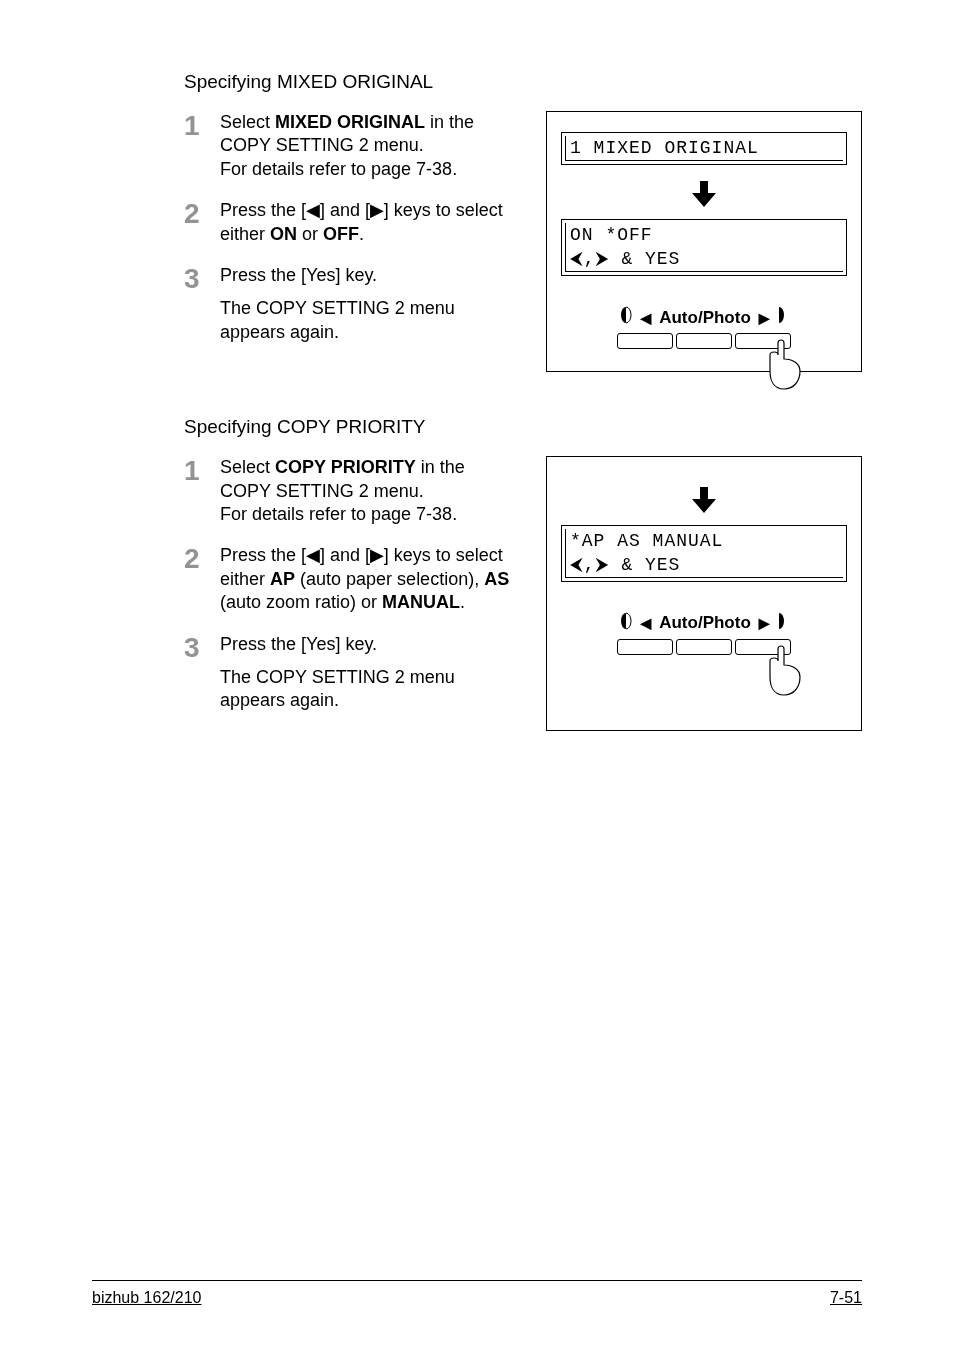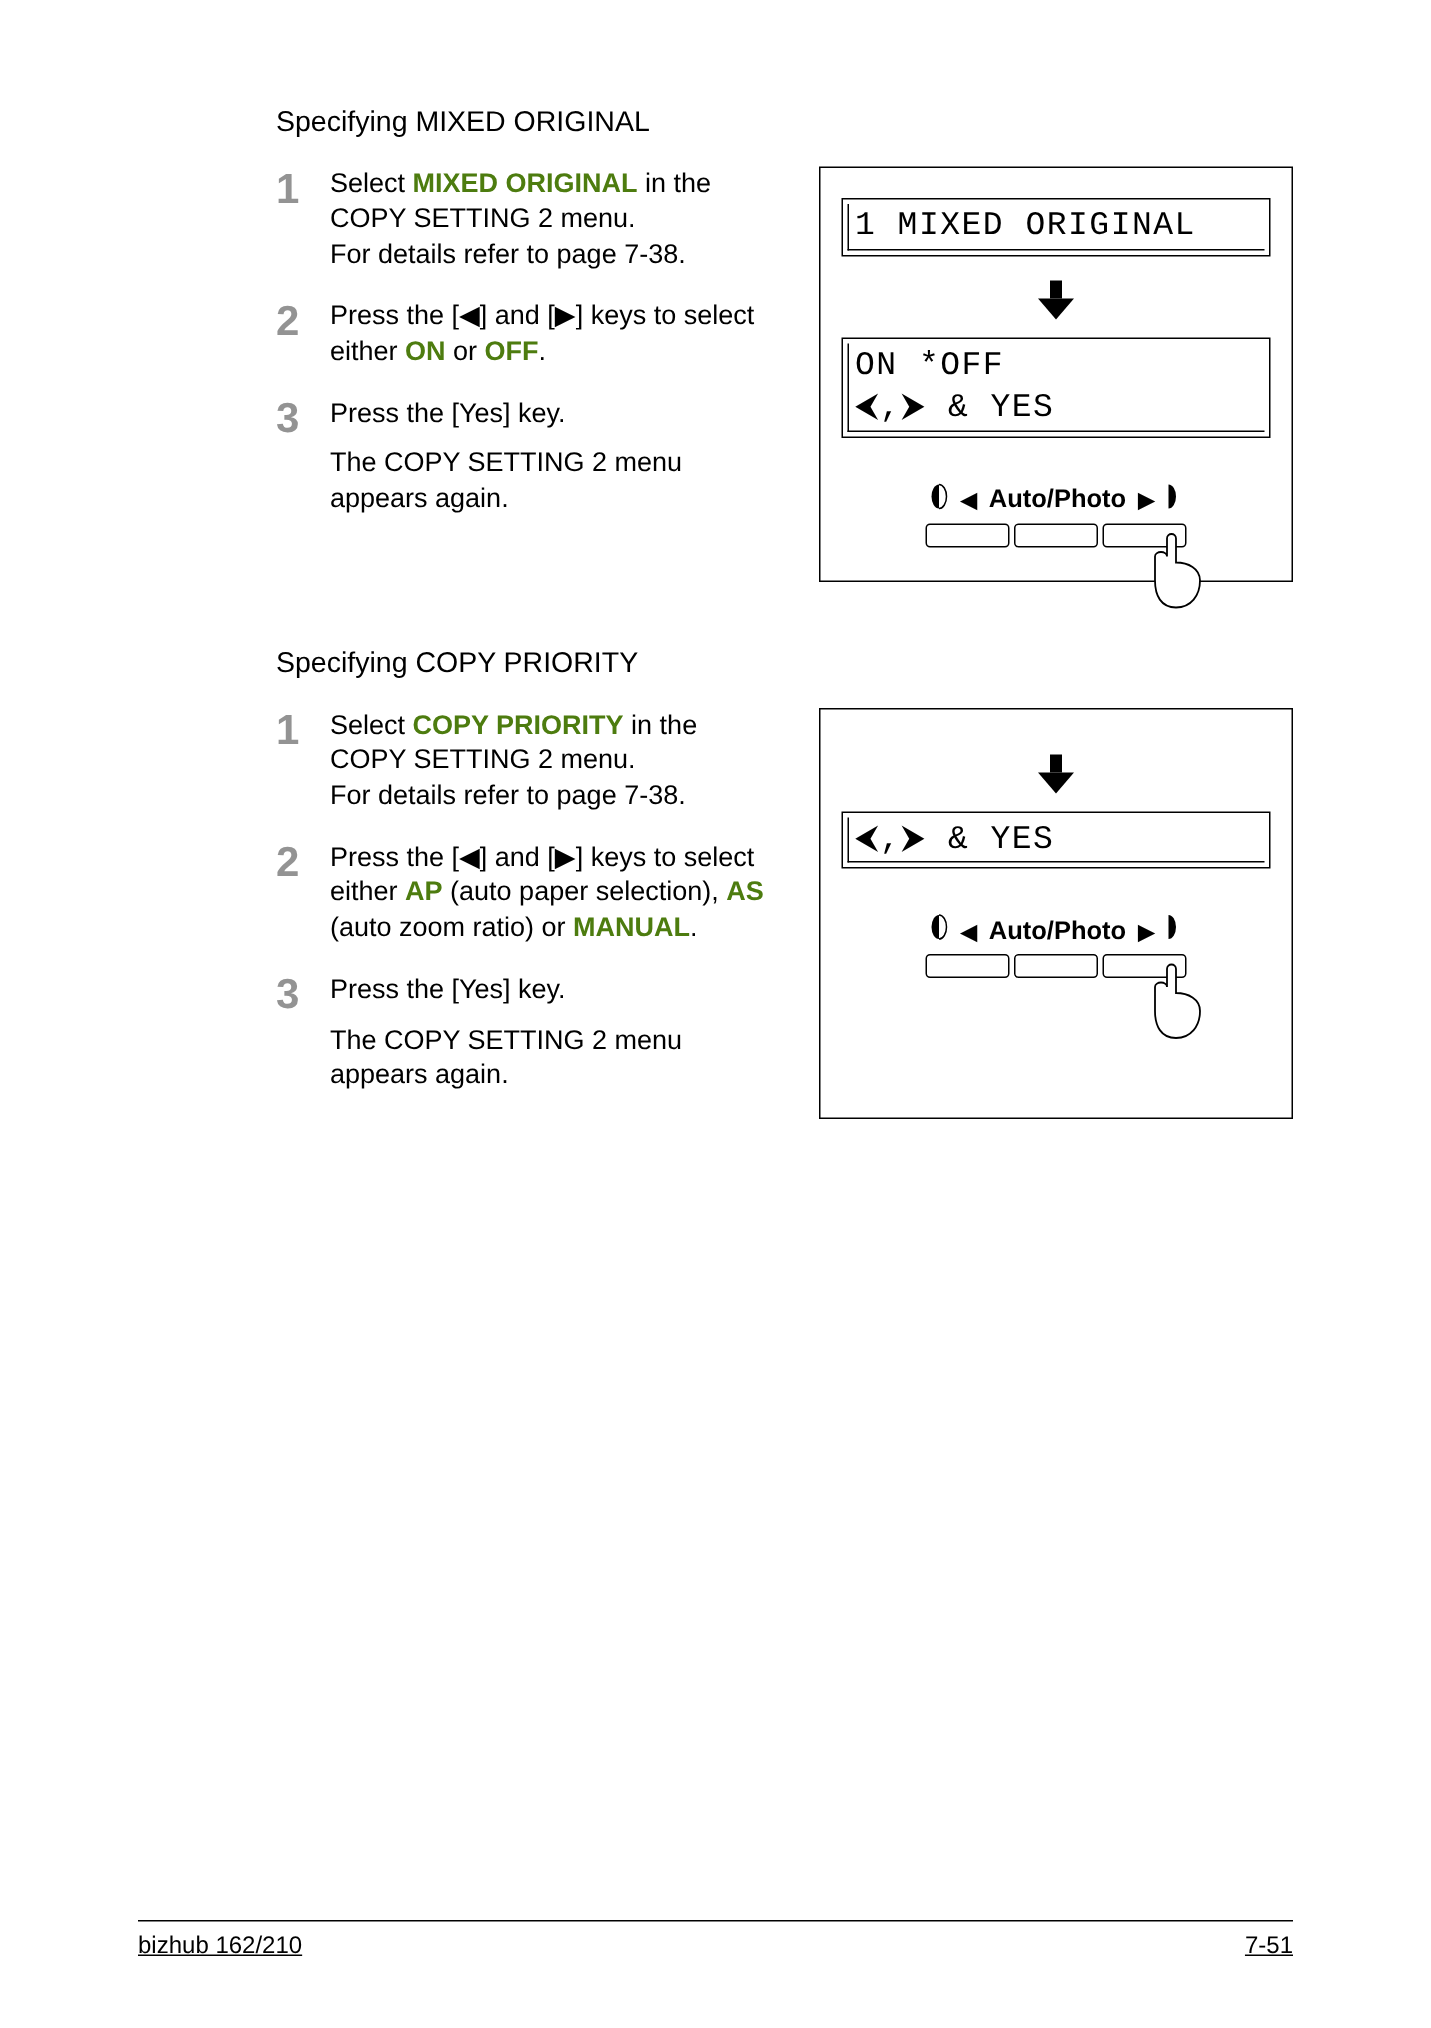--- a/index.html
+++ b/index.html
@@ -82,40 +82,40 @@
       color: #939393;
       font-family: Arial, Helvetica, sans-serif;
       line-height: 1.05;
     }
     .step .body {
       flex: 1;
       font-size: 18px;
       line-height: 1.3;
     }
     .highlight {
-      color: #4d7c0f;
+      color: #000000;
       font-weight: bold;
     }
     .substep {
       margin-top: 10px;
     }
     .panel-wrapper {
       width: 316px;
       flex: none;
       border: 1px solid #000;
       padding: 20px 14px 22px 14px;
       display: flex;
       flex-direction: column;
       align-items: stretch;
     }
     .lcd-box {
       position: relative;
       border: 1px solid #000;
       font-family: "Courier New", monospace;
-      font-size: 22px;
+      font-size: 18px;
       letter-spacing: 1px;
       line-height: 1.3;
       padding: 4px 8px;
       margin-bottom: 6px;
     }
     .lcd-box::after {
       content: "";
       position: absolute;
       left: 3px;
       right: 3px;
@@ -279,20 +279,21 @@
     </div>
 
     <div class="panel-wrapper">
       <div class="down-arrow">
         <svg width="30" height="30" viewBox="0 0 30 30">
           <rect x="11" y="2" width="8" height="12" fill="#000"></rect>
           <polygon points="3,14 27,14 15,28" fill="#000"></polygon>
         </svg>
       </div>
       <div class="lcd-box">
+        <div>*AP    AS    MANUAL</div>
         <div> ⮜,⮞ &amp; YES</div>
       </div>
       <div class="auto-photo">
         <div class="label-row">
           <span>
             <svg width="12" height="18" viewBox="0 0 12 18">
                 <path d="M6 1 A5 8 0 0 0 6 17 Z" fill="#000"></path>
                 <path d="M6 1 A5 8 0 0 1 6 17" fill="none" stroke="#000"></path>
               </svg>
           </span>

